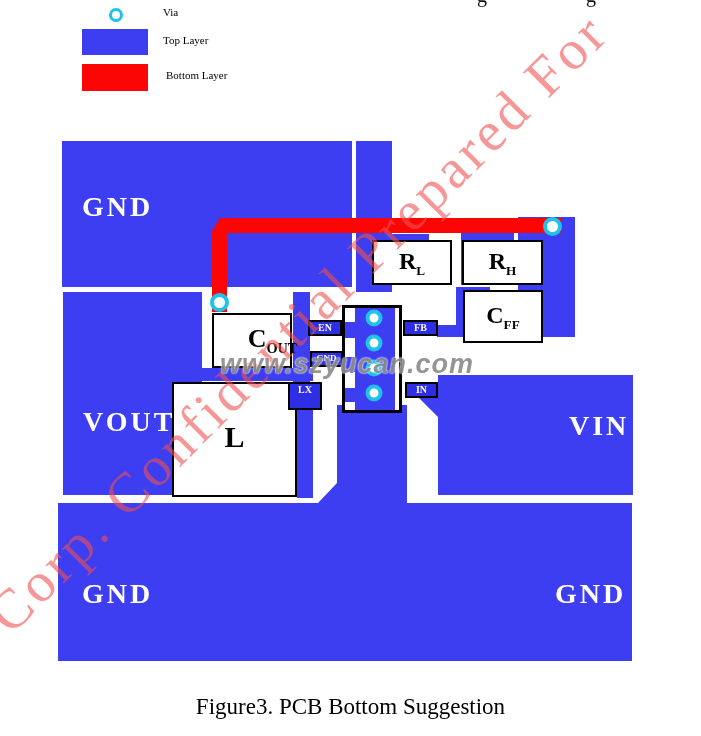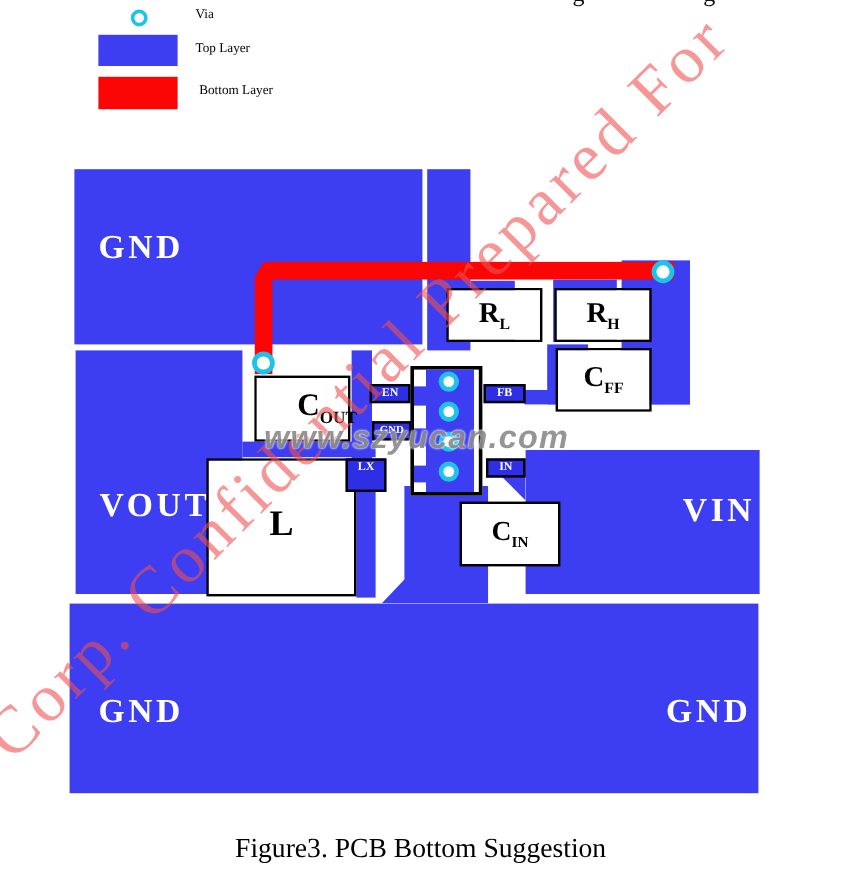--- a/index.html
+++ b/index.html
@@ -138,29 +138,20 @@
   <div class="abs component" style="left:463px;top:290px;width:80px;height:53px;">
     <div class="cap" style="width:19px;"></div>
     <div class="cbody">
       <span class="clabel" style="font-size:24px;">
         <span>C</span><sub>FF</sub>
       </span>
     </div>
     <div class="cap" style="width:20px;"></div>
   </div>
 
-  <div class="abs component" style="left:383px;top:418px;width:84px;height:54px;">
-    <div class="cap" style="width:18px;"></div>
-    <div class="cbody">
-      <span class="clabel" style="font-size:23px;">
-        <span>C</span><sub>IN</sub>
-      </span>
-    </div>
-    <div class="cap" style="width:19px;"></div>
-  </div>
 
   <div class="abs" style="left:342px;top:305px;width:60px;height:108px;border:3px solid #000;background:#fff;">
     <div class="abs plane" style="left:10px;top:0;width:40px;height:102px;"></div>
     <div class="abs plane" style="left:0;top:14px;width:10px;height:16px;"></div>
     <div class="abs plane" style="left:0;top:49px;width:10px;height:15px;"></div>
     <div class="abs plane" style="left:0;top:80px;width:10px;height:14px;"></div>
     <div class="abs via" style="left:29px;top:10px;width:17px;height:17px;transform:translate(-50%,-50%);"></div>
     <div class="abs via" style="left:29px;top:35px;width:17px;height:17px;transform:translate(-50%,-50%);"></div>
     <div class="abs via" style="left:29px;top:60px;width:17px;height:17px;transform:translate(-50%,-50%);"></div>
     <div class="abs via" style="left:29px;top:85px;width:17px;height:17px;transform:translate(-50%,-50%);"></div>

